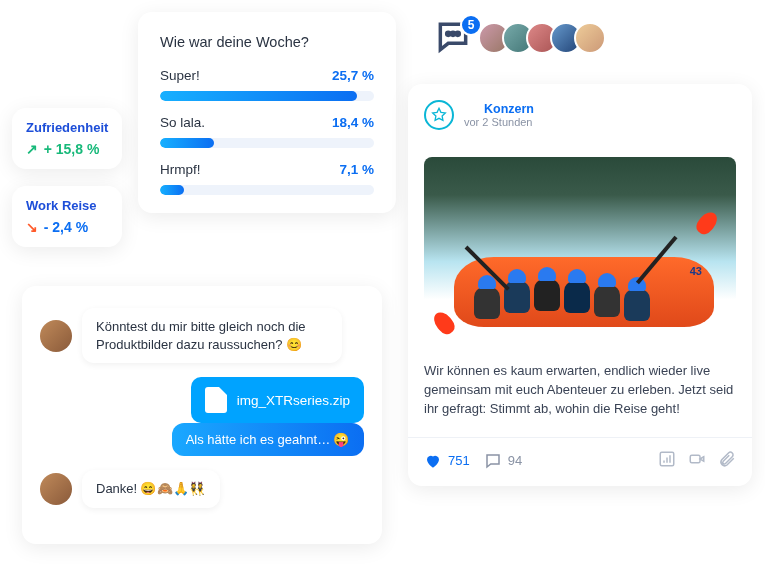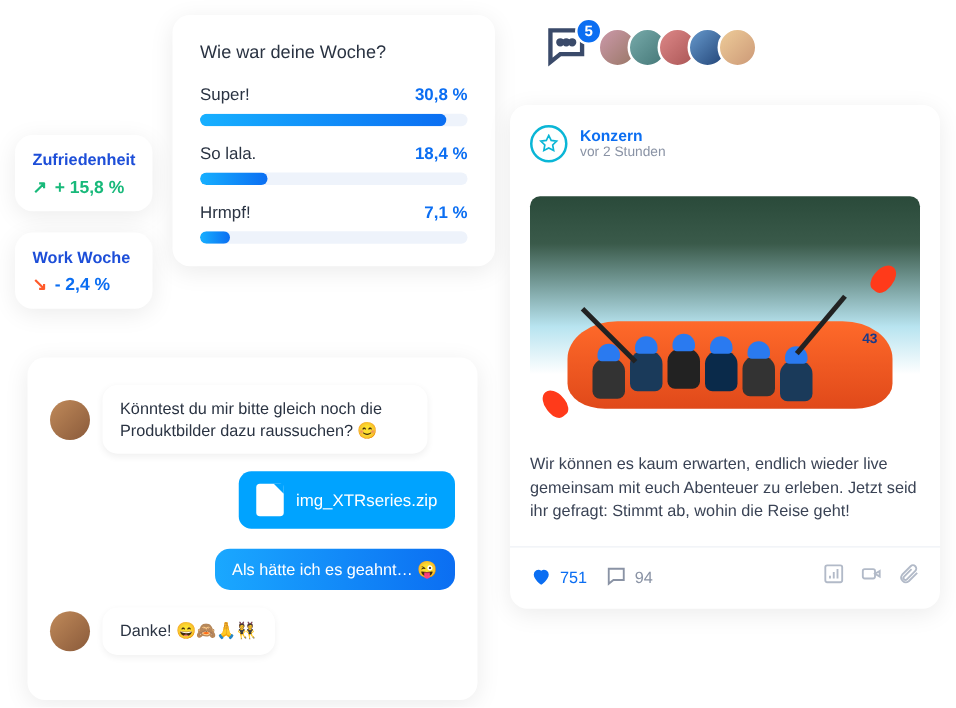--- a/index.html
+++ b/index.html
@@ -38,35 +38,35 @@
   
   .chat { left: 22px; top: 286px; width: 360px; padding: 22px 18px; }
   .chat-row { display:flex; align-items:center; gap:10px; margin-bottom: 14px; }
   .chat-row.me { justify-content: flex-end; }
   .avatar { width: 32px; height: 32px; border-radius: 50%; background: linear-gradient(135deg,#c08a5a,#8a5a3a); flex: none; }
   .bubble-in { background:#fff; border-radius: 12px; padding: 10px 14px; font-size: 13px; color:#2a3342; box-shadow: 0 2px 6px rgba(0,0,0,0.06); max-width: 260px; line-height:1.35; }
   .file-chip { background:#00a3ff; color:#fff; border-radius: 10px; padding: 10px 14px; font-size: 13.5px; display:flex; align-items:center; gap:10px; font-weight:500; }
   .file-icon { width:22px; height:26px; background:#fff; border-radius:3px; position:relative; flex:none; }
   .file-icon::after { content:""; position:absolute; top:0; right:0; border-style:solid; border-width:0 8px 8px 0; border-color: transparent #00a3ff transparent transparent; }
   .bubble-out { background: linear-gradient(90deg,#1aa8ff,#0b6ef2); color:#fff; border-radius: 12px; padding: 9px 14px; font-size: 13px; max-width: 240px; }
-  .out-col { display:flex; flex-direction:column; align-items:flex-end; gap:16px; }
+  .out-col { display:flex; flex-direction:column; align-items:flex-end; gap:0; }
 
   
   .reactions { position:absolute; left: 432px; top: 18px; display:flex; align-items:center; }
   .chat-icon { width:48px; height:40px; position:relative; margin-right: 6px; }
   .chat-icon svg { width:42px; height:38px; }
   .chat-badge { position:absolute; top:-4px; right:-2px; background:#0b6ef2; color:#fff; width:22px; height:22px; border-radius:50%; font-size:12px; font-weight:700; display:flex; align-items:center; justify-content:center; border:2px solid #fff; }
   .react-av { width:32px; height:32px; border-radius:50%; border:2px solid #fff; margin-left:-8px; background:#888; }
   .ra1{background:linear-gradient(135deg,#c9a,#976);} .ra2{background:linear-gradient(135deg,#7aa,#477);} .ra3{background:linear-gradient(135deg,#d88,#a55);} .ra4{background:linear-gradient(135deg,#69c,#247);} .ra5{background:linear-gradient(135deg,#ec9,#c97);}
 
   
   .post { left: 408px; top: 84px; width: 344px; padding: 16px 0 14px; }
   .post-head { display:flex; gap:10px; padding: 0 16px 12px; align-items:center; }
   .star-badge { width:30px; height:30px; border-radius:50%; border:2px solid #0ab6d6; display:flex; align-items:center; justify-content:center; flex:none; }
-  .post-author { font-size:12.5px; font-weight:700; color:#0b6ef2; }
+  .post-author { font-size:12.5px; font-weight:700; color:#0b6ef2;margin-left:20px; }
   .post-time { font-size:11px; color:#8a93a5; }
   .post-img { margin: 15px 16px; height: 190px; border-radius: 8px; overflow:hidden; background: linear-gradient(180deg,#2a4a3a 0%, #3a5a4a 20%, #b8e4f0 55%, #ffffff 75%); position:relative; }
   
   .raft { position:absolute; bottom:20px; left:30px; width:260px; height:70px; background: linear-gradient(180deg,#ff6a2a,#e0491a); border-radius: 40px 40px 30px 30px / 30px 30px 20px 20px; }
   .person { position:absolute; width:26px; height:32px; border-radius: 10px 10px 6px 6px; }
   .helmet { position:absolute; top:-12px; left:50%; transform:translateX(-50%); width:18px; height:14px; background:#2a7af0; border-radius: 10px 10px 4px 4px; }
   .p1{left:50px;bottom:28px;background:#333;} .p2{left:80px;bottom:34px;background:#1a3a5a;} .p3{left:110px;bottom:36px;background:#222;} .p4{left:140px;bottom:34px;background:#0a2a4a;} .p5{left:170px;bottom:30px;background:#333;} .p6{left:200px;bottom:26px;background:#1a3a5a;}
   .paddle { position:absolute; width:4px; height:60px; background:#222; transform-origin: top; }
   .blade { position:absolute; width:16px; height:24px; background:#ff3a1a; border-radius: 50% 50% 40% 40%; }
   .pad1{left:40px; bottom:40px; transform:rotate(-45deg);}
@@ -89,34 +89,34 @@
 
 <div class="card kpi" style="left:12px; top:108px;">
   <div class="kpi-label">Zufriedenheit</div>
   <div class="kpi-val kpi-up">
     <span>↗</span>
     <span>+ 15,8 %</span>
   </div>
 </div>
 
 <div class="card kpi" style="left:12px; top:186px;">
-  <div class="kpi-label">Work Woche</div>
+  <div class="kpi-label">Work Reise</div>
   <div class="kpi-val kpi-down">
     <span style="color:#ff5a2a">↘</span>
     <span>- 2,4 %</span>
   </div>
 </div>
 
 <div class="card poll">
   <div class="poll-title">Wie war deine Woche?</div>
 
   <div class="poll-row">
     <div class="poll-head">
       <span class="poll-name">Super!</span>
-      <span class="poll-pct">30,8 %</span>
+      <span class="poll-pct">25,7 %</span>
     </div>
     <div class="poll-bar-bg">
         <div class="poll-bar" style="width:92%"></div>
       </div>
   </div>
 
   <div class="poll-row">
     <div class="poll-head">
       <span class="poll-name">So lala.</span>
       <span class="poll-pct">18,4 %</span>

